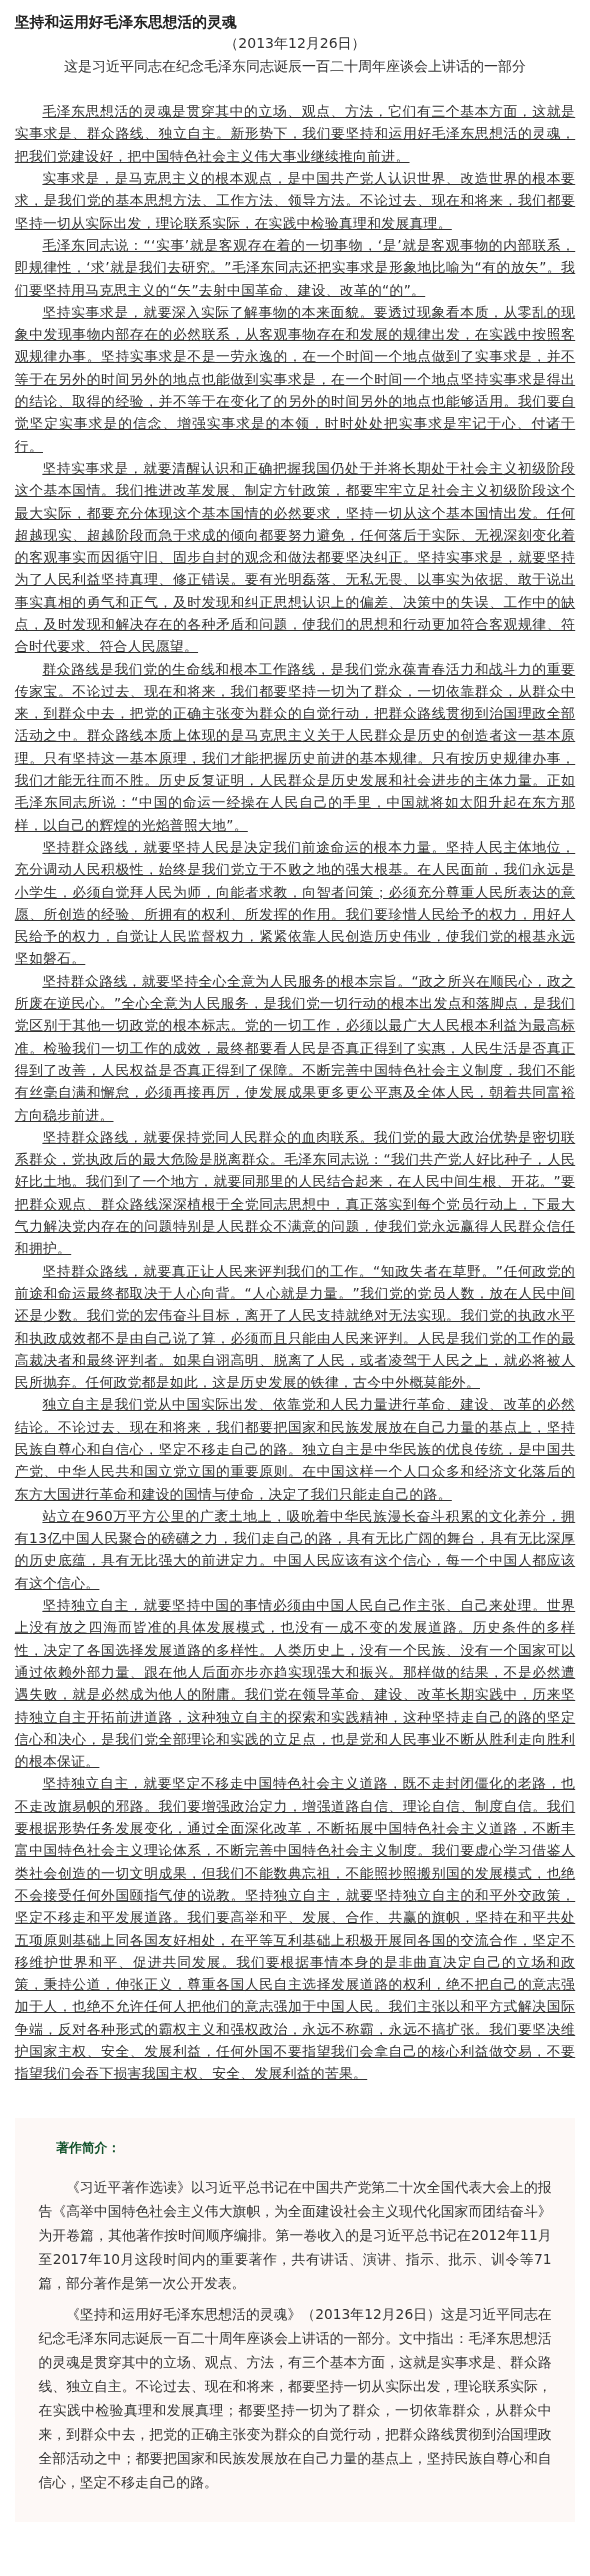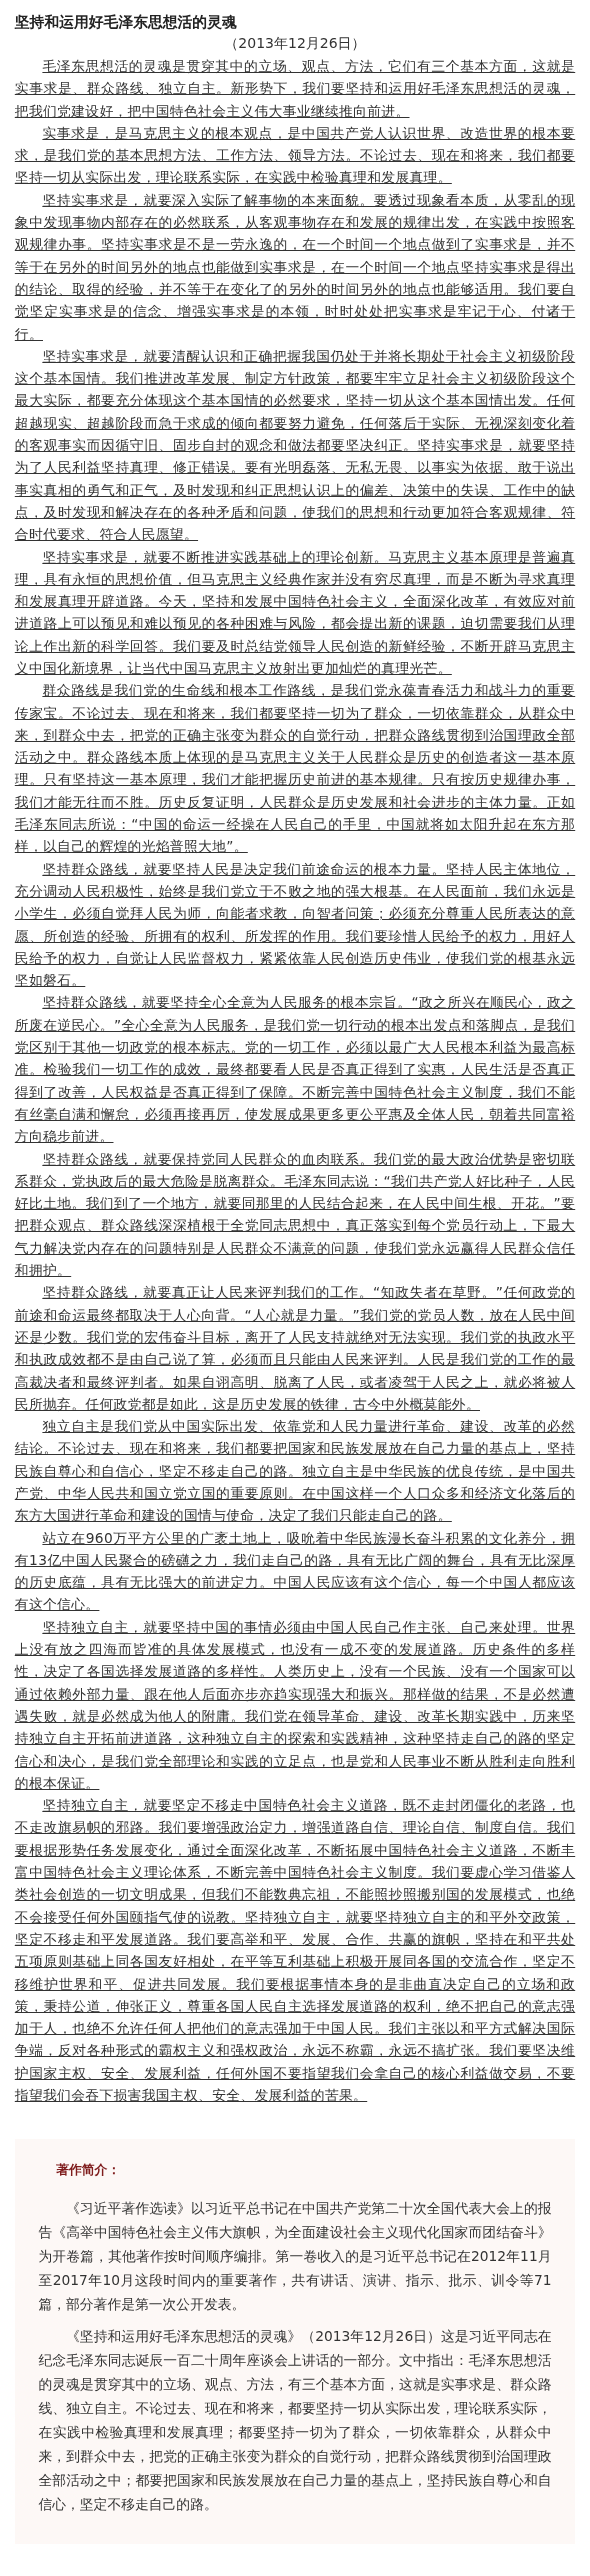--- a/index.html
+++ b/index.html
@@ -36,48 +36,49 @@
   }
   .gap { height: 33px; }
   .intro {
     background: #fdf8f6;
     margin: 0 0 0 0;
     padding: 19.7px 13.8px 19.7px 13.8px;
   }
   .intro-heading {
     font-size: 12.8px;
     font-weight: bold;
-    color: #7f1d1d;
+    color: #14532d;
     margin: 0 0 15.7px 0;
     padding-left: 27.6px;
     line-height: 21.6px;
   }
   .intro-para {
     font-size: 13.8px;
     line-height: 24px;
     text-indent: 2em;
     margin: 0 0 7.9px 0;
     text-align: justify;
     padding: 0 9.8px;
   }
   .intro-para b { font-weight: normal; }
 </style>
 </head>
 <body>
 
 <div class="article">
   <h1 class="title">坚持和运用好毛泽东思想活的灵魂</h1>
   <p class="date">（2013年12月26日）</p>
+  <p class="subtitle">这是习近平同志在纪念毛泽东同志诞辰一百二十周年座谈会上讲话的一部分</p>
 
   <div>
     <p class="para">毛泽东思想活的灵魂是贯穿其中的立场、观点、方法，它们有三个基本方面，这就是实事求是、群众路线、独立自主。新形势下，我们要坚持和运用好毛泽东思想活的灵魂，把我们党建设好，把中国特色社会主义伟大事业继续推向前进。</p>
     <p class="para">实事求是，是马克思主义的根本观点，是中国共产党人认识世界、改造世界的根本要求，是我们党的基本思想方法、工作方法、领导方法。不论过去、现在和将来，我们都要坚持一切从实际出发，理论联系实际，在实践中检验真理和发展真理。</p>
+    <p class="para">毛泽东同志说：“‘实事’就是客观存在着的一切事物，‘是’就是客观事物的内部联系，即规律性，‘求’就是我们去研究。”毛泽东同志还把实事求是形象地比喻为“有的放矢”。我们要坚持用马克思主义的“矢”去射中国革命、建设、改革的“的”。</p>
     <p class="para">坚持实事求是，就要深入实际了解事物的本来面貌。要透过现象看本质，从零乱的现象中发现事物内部存在的必然联系，从客观事物存在和发展的规律出发，在实践中按照客观规律办事。坚持实事求是不是一劳永逸的，在一个时间一个地点做到了实事求是，并不等于在另外的时间另外的地点也能做到实事求是，在一个时间一个地点坚持实事求是得出的结论、取得的经验，并不等于在变化了的另外的时间另外的地点也能够适用。我们要自觉坚定实事求是的信念、增强实事求是的本领，时时处处把实事求是牢记于心、付诸于行。</p>
     <p class="para">坚持实事求是，就要清醒认识和正确把握我国仍处于并将长期处于社会主义初级阶段这个基本国情。我们推进改革发展、制定方针政策，都要牢牢立足社会主义初级阶段这个最大实际，都要充分体现这个基本国情的必然要求，坚持一切从这个基本国情出发。任何超越现实、超越阶段而急于求成的倾向都要努力避免，任何落后于实际、无视深刻变化着的客观事实而因循守旧、固步自封的观念和做法都要坚决纠正。坚持实事求是，就要坚持为了人民利益坚持真理、修正错误。要有光明磊落、无私无畏、以事实为依据、敢于说出事实真相的勇气和正气，及时发现和纠正思想认识上的偏差、决策中的失误、工作中的缺点，及时发现和解决存在的各种矛盾和问题，使我们的思想和行动更加符合客观规律、符合时代要求、符合人民愿望。</p>
-    <p class="para">坚持实事求是，就要不断推进实践基础上的理论创新。马克思主义基本原理是普遍真理，具有永恒的思想价值，但马克思主义经典作家并没有穷尽真理，而是不断为寻求真理和发展真理开辟道路。今天，坚持和发展中国特色社会主义，全面深化改革，有效应对前进道路上可以预见和难以预见的各种困难与风险，都会提出新的课题，迫切需要我们从理论上作出新的科学回答。我们要及时总结党领导人民创造的新鲜经验，不断开辟马克思主义中国化新境界，让当代中国马克思主义放射出更加灿烂的真理光芒。</p>
     <p class="para">群众路线是我们党的生命线和根本工作路线，是我们党永葆青春活力和战斗力的重要传家宝。不论过去、现在和将来，我们都要坚持一切为了群众，一切依靠群众，从群众中来，到群众中去，把党的正确主张变为群众的自觉行动，把群众路线贯彻到治国理政全部活动之中。群众路线本质上体现的是马克思主义关于人民群众是历史的创造者这一基本原理。只有坚持这一基本原理，我们才能把握历史前进的基本规律。只有按历史规律办事，我们才能无往而不胜。历史反复证明，人民群众是历史发展和社会进步的主体力量。正如毛泽东同志所说：“中国的命运一经操在人民自己的手里，中国就将如太阳升起在东方那样，以自己的辉煌的光焰普照大地”。</p>
     <p class="para">坚持群众路线，就要坚持人民是决定我们前途命运的根本力量。坚持人民主体地位，充分调动人民积极性，始终是我们党立于不败之地的强大根基。在人民面前，我们永远是小学生，必须自觉拜人民为师，向能者求教，向智者问策；必须充分尊重人民所表达的意愿、所创造的经验、所拥有的权利、所发挥的作用。我们要珍惜人民给予的权力，用好人民给予的权力，自觉让人民监督权力，紧紧依靠人民创造历史伟业，使我们党的根基永远坚如磐石。</p>
     <p class="para">坚持群众路线，就要坚持全心全意为人民服务的根本宗旨。“政之所兴在顺民心，政之所废在逆民心。”全心全意为人民服务，是我们党一切行动的根本出发点和落脚点，是我们党区别于其他一切政党的根本标志。党的一切工作，必须以最广大人民根本利益为最高标准。检验我们一切工作的成效，最终都要看人民是否真正得到了实惠，人民生活是否真正得到了改善，人民权益是否真正得到了保障。不断完善中国特色社会主义制度，我们不能有丝毫自满和懈怠，必须再接再厉，使发展成果更多更公平惠及全体人民，朝着共同富裕方向稳步前进。</p>
     <p class="para">坚持群众路线，就要保持党同人民群众的血肉联系。我们党的最大政治优势是密切联系群众，党执政后的最大危险是脱离群众。毛泽东同志说：“我们共产党人好比种子，人民好比土地。我们到了一个地方，就要同那里的人民结合起来，在人民中间生根、开花。”要把群众观点、群众路线深深植根于全党同志思想中，真正落实到每个党员行动上，下最大气力解决党内存在的问题特别是人民群众不满意的问题，使我们党永远赢得人民群众信任和拥护。</p>
     <p class="para">坚持群众路线，就要真正让人民来评判我们的工作。“知政失者在草野。”任何政党的前途和命运最终都取决于人心向背。“人心就是力量。”我们党的党员人数，放在人民中间还是少数。我们党的宏伟奋斗目标，离开了人民支持就绝对无法实现。我们党的执政水平和执政成效都不是由自己说了算，必须而且只能由人民来评判。人民是我们党的工作的最高裁决者和最终评判者。如果自诩高明、脱离了人民，或者凌驾于人民之上，就必将被人民所抛弃。任何政党都是如此，这是历史发展的铁律，古今中外概莫能外。</p>
     <p class="para">独立自主是我们党从中国实际出发、依靠党和人民力量进行革命、建设、改革的必然结论。不论过去、现在和将来，我们都要把国家和民族发展放在自己力量的基点上，坚持民族自尊心和自信心，坚定不移走自己的路。独立自主是中华民族的优良传统，是中国共产党、中华人民共和国立党立国的重要原则。在中国这样一个人口众多和经济文化落后的东方大国进行革命和建设的国情与使命，决定了我们只能走自己的路。</p>
     <p class="para">站立在960万平方公里的广袤土地上，吸吮着中华民族漫长奋斗积累的文化养分，拥有13亿中国人民聚合的磅礴之力，我们走自己的路，具有无比广阔的舞台，具有无比深厚的历史底蕴，具有无比强大的前进定力。中国人民应该有这个信心，每一个中国人都应该有这个信心。</p>
     <p class="para">坚持独立自主，就要坚持中国的事情必须由中国人民自己作主张、自己来处理。世界上没有放之四海而皆准的具体发展模式，也没有一成不变的发展道路。历史条件的多样性，决定了各国选择发展道路的多样性。人类历史上，没有一个民族、没有一个国家可以通过依赖外部力量、跟在他人后面亦步亦趋实现强大和振兴。那样做的结果，不是必然遭遇失败，就是必然成为他人的附庸。我们党在领导革命、建设、改革长期实践中，历来坚持独立自主开拓前进道路，这种独立自主的探索和实践精神，这种坚持走自己的路的坚定信心和决心，是我们党全部理论和实践的立足点，也是党和人民事业不断从胜利走向胜利的根本保证。</p>
     <p class="para">坚持独立自主，就要坚定不移走中国特色社会主义道路，既不走封闭僵化的老路，也不走改旗易帜的邪路。我们要增强政治定力，增强道路自信、理论自信、制度自信。我们要根据形势任务发展变化，通过全面深化改革，不断拓展中国特色社会主义道路，不断丰富中国特色社会主义理论体系，不断完善中国特色社会主义制度。我们要虚心学习借鉴人类社会创造的一切文明成果，但我们不能数典忘祖，不能照抄照搬别国的发展模式，也绝不会接受任何外国颐指气使的说教。坚持独立自主，就要坚持独立自主的和平外交政策，坚定不移走和平发展道路。我们要高举和平、发展、合作、共赢的旗帜，坚持在和平共处五项原则基础上同各国友好相处，在平等互利基础上积极开展同各国的交流合作，坚定不移维护世界和平、促进共同发展。我们要根据事情本身的是非曲直决定自己的立场和政策，秉持公道，伸张正义，尊重各国人民自主选择发展道路的权利，绝不把自己的意志强加于人，也绝不允许任何人把他们的意志强加于中国人民。我们主张以和平方式解决国际争端，反对各种形式的霸权主义和强权政治，永远不称霸，永远不搞扩张。我们要坚决维护国家主权、安全、发展利益，任何外国不要指望我们会拿自己的核心利益做交易，不要指望我们会吞下损害我国主权、安全、发展利益的苦果。</p>
   </div>

